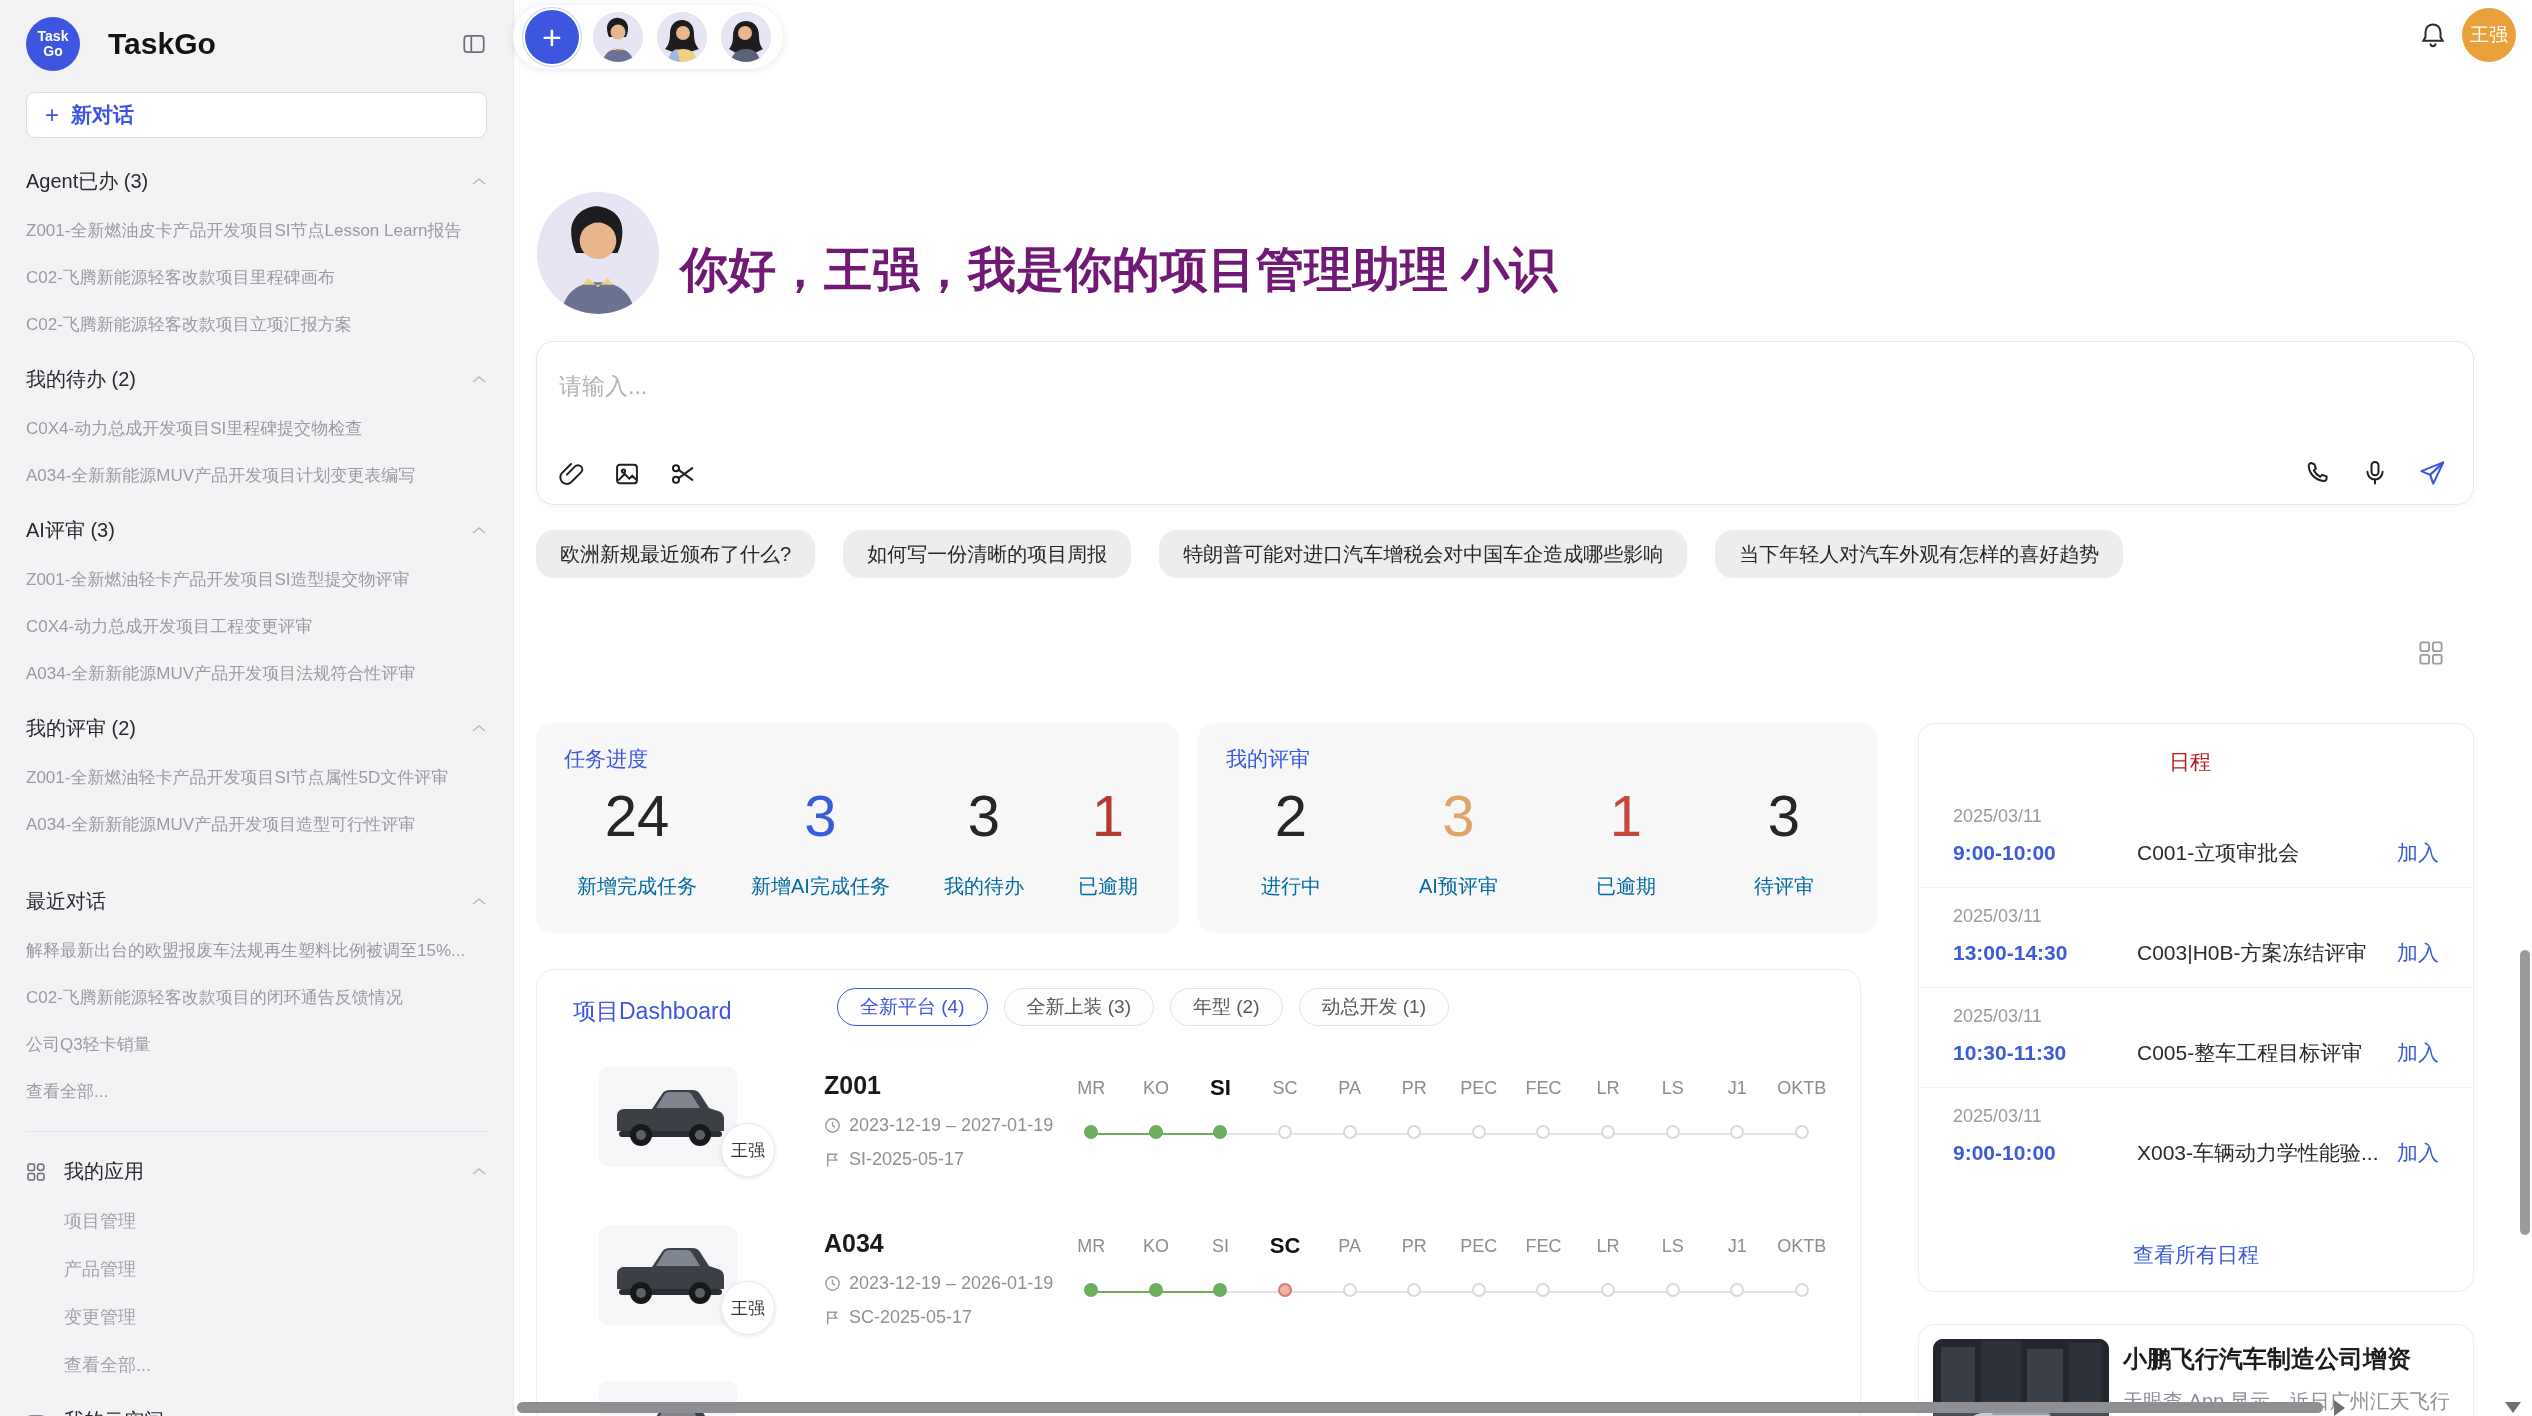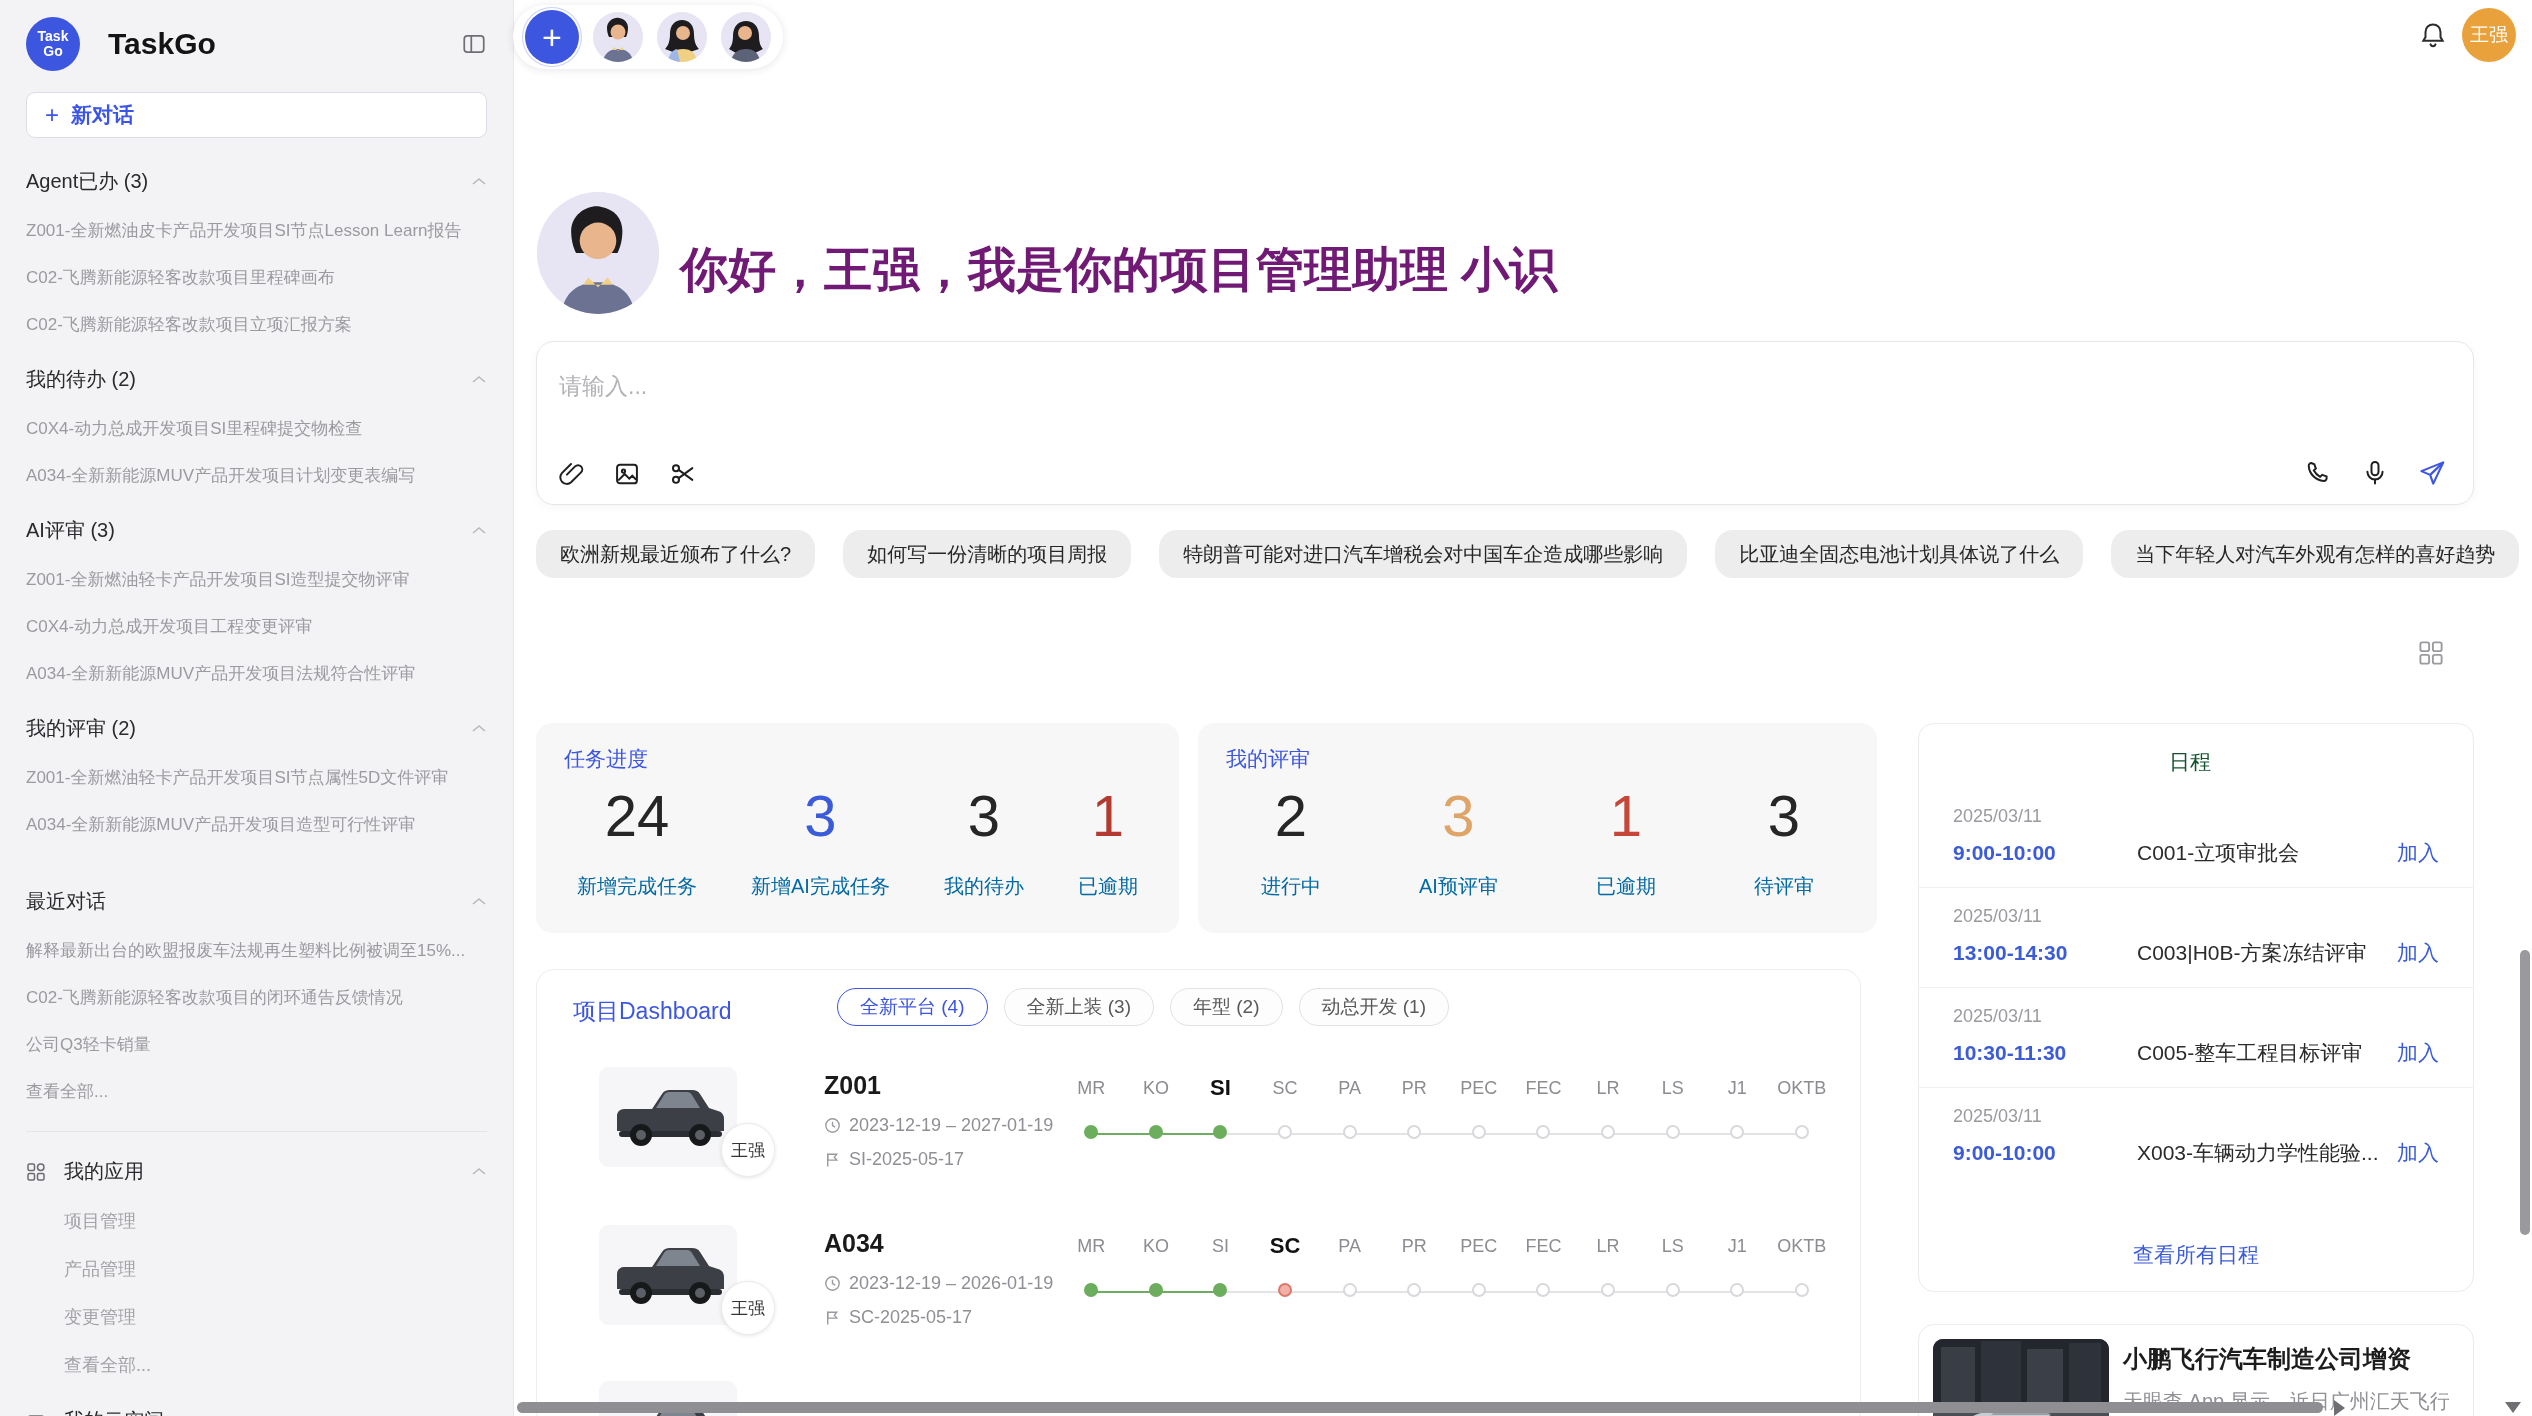--- a/index.html
+++ b/index.html
@@ -104,21 +104,21 @@
   .ms-line-done { position:absolute; left:32px; width:130px; top:8px; height:2px; background:#6cae5e; }
   .ms-dot-row { position:absolute; left:0; top:0; display:flex; width:100%; }
   .ms-dot-row i { width:64.6px; display:flex; justify-content:center; }
   .ms-dot-row i b { width:14px; height:14px; border-radius:50%; background:#fff; border:2px solid #d9d9dd; }
   .ms-dot-row i.done b { background:#6cae5e; border-color:#6cae5e; }
   .ms-dot-row i.alert b { background:#f3b0a6; border-color:#da7a6c; }
 
   
   .schedule { position:absolute; left:1918px; top:723px; width:556px; height:569px;
     border:1px solid #ececec; border-radius:16px; background:#fff; }
-  .sched-title { position:absolute; left:0; right:12px; top:24px; text-align:center; font-size:21px; color:#14532d; }
+  .sched-title { position:absolute; left:0; right:12px; top:24px; text-align:center; font-size:21px; color:#b91c1c; }
   .sched-list { position:absolute; left:0; right:0; top:64px; }
   .sched-entry { padding:18px 34px 20px 34px; border-bottom:1px solid #f1f1f3; }
   .sched-entry:last-child { border-bottom:none; }
   .sched-date { font-size:18px; color:#9a9aa0; }
   .sched-row { display:flex; align-items:center; margin-top:12px; }
   .sched-time { font-size:21px; font-weight:bold; color:#3b5bd9; width:160px; }
   .sched-name { font-size:21px; color:#2b2b2b; flex:1; margin-left:24px; white-space:nowrap; overflow:hidden; }
   .sched-join { font-size:21px; color:#3b5bd9; }
   .sched-viewall { position:absolute; left:0; right:0; bottom:22px; text-align:center; font-size:21px; color:#3b5bd9; }
 
@@ -352,21 +352,20 @@
             <path d="M10.5 13.5L21 3.5"></path>
         </svg>
       </span>
     </div>
   </div>
 
   <div class="chips">
     <div class="chip">欧洲新规最近颁布了什么?</div>
     <div class="chip">如何写一份清晰的项目周报</div>
     <div class="chip">特朗普可能对进口汽车增税会对中国车企造成哪些影响</div>
-    <div class="chip">比亚迪全固态电池计划具体说了什么</div>
     <div class="chip">当下年轻人对汽车外观有怎样的喜好趋势</div>
   </div>
 
   <span class="briefing-grid icon">
     <svg width="30" height="30" viewBox="0 0 24 24" fill="none" stroke="currentColor" stroke-width="1.5">
       <rect x="3.5" y="3.5" width="7" height="7" rx="1.5"></rect>
         <rect x="13.5" y="3.5" width="7" height="7" rx="1.5"></rect>
       <rect x="3.5" y="13.5" width="7" height="7" rx="1.5"></rect>
         <rect x="13.5" y="13.5" width="7" height="7" rx="1.5"></rect>
     </svg>

